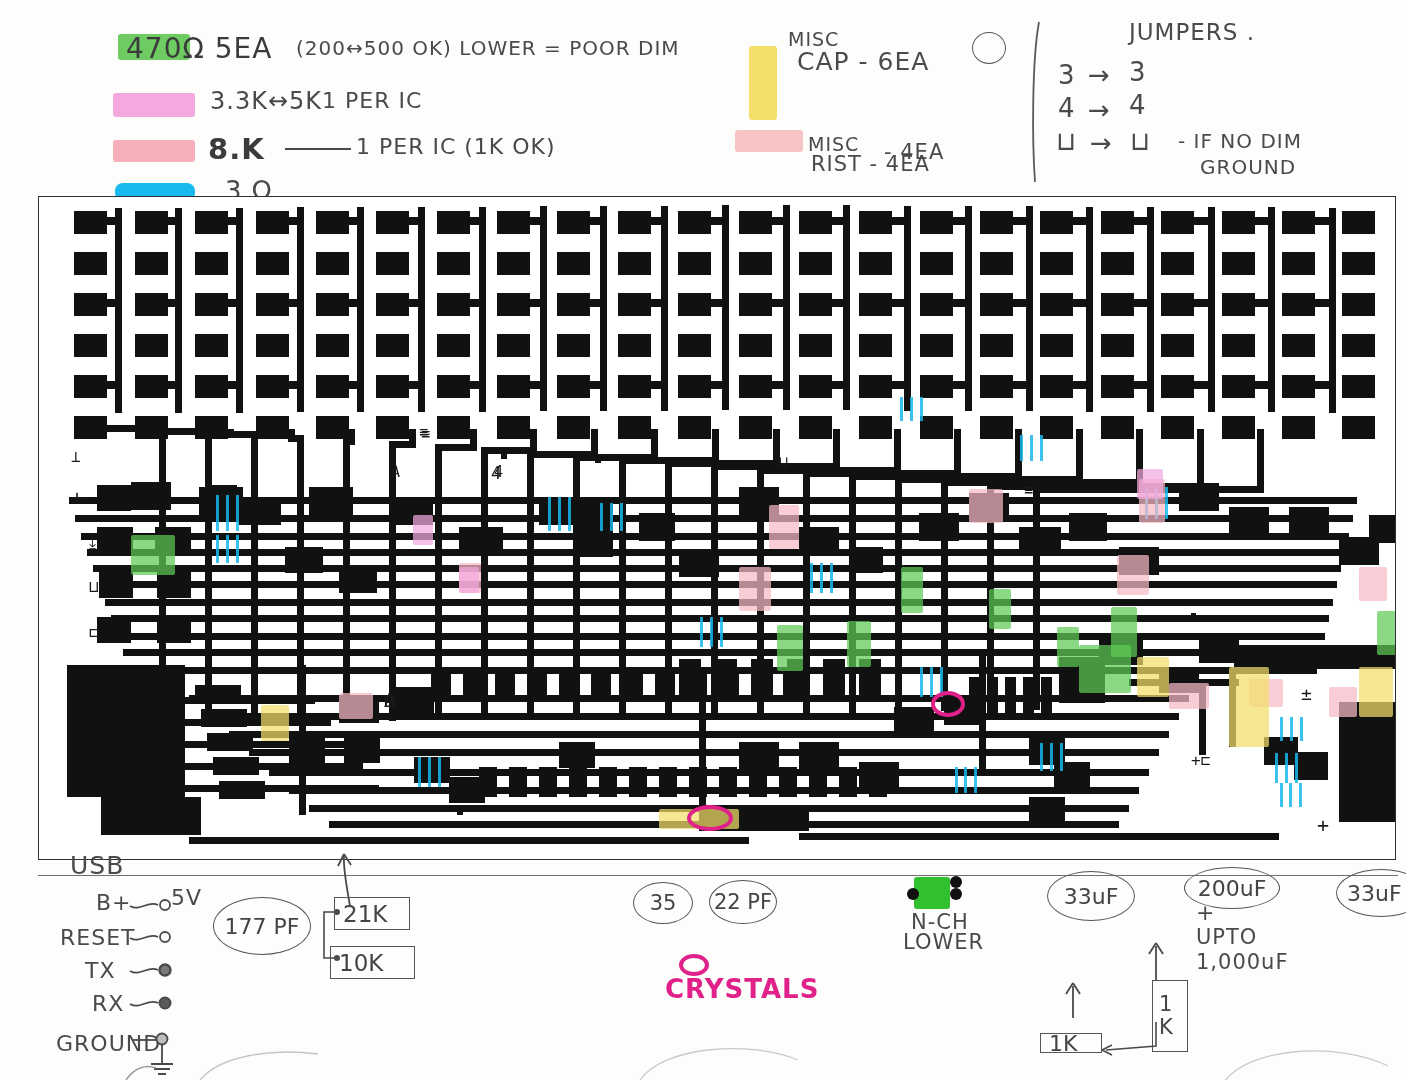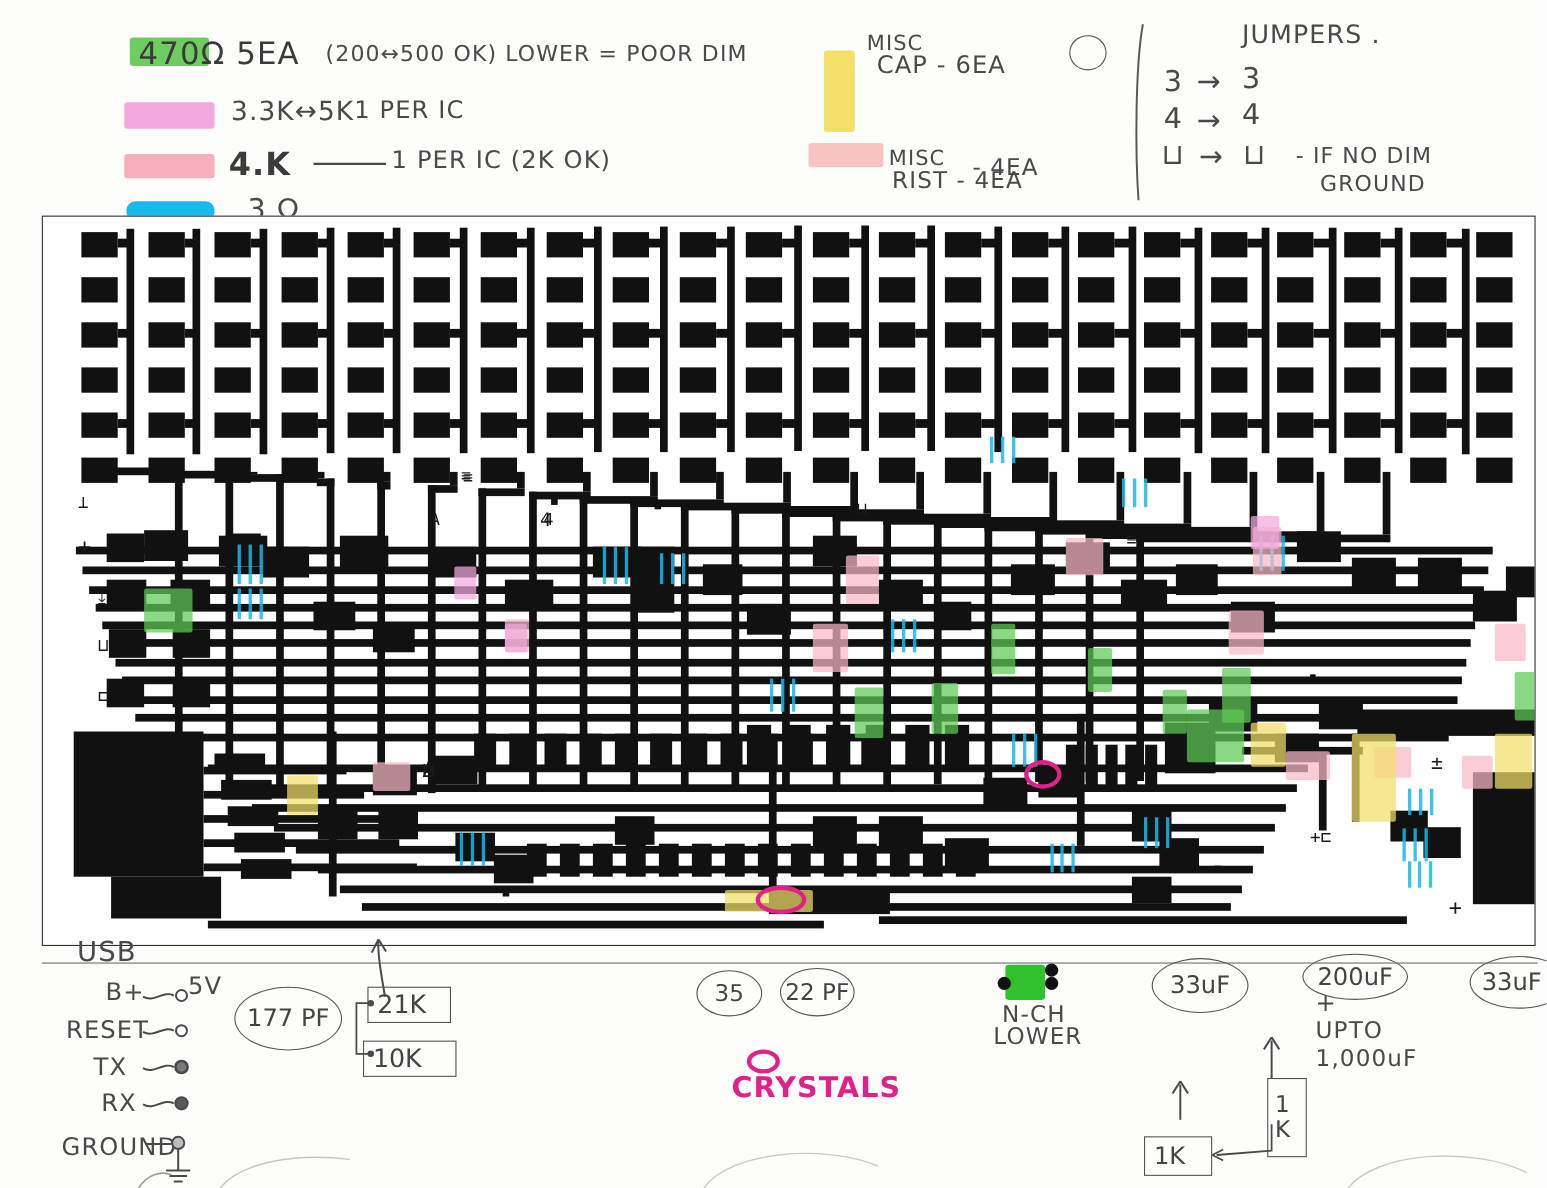--- a/index.html
+++ b/index.html
@@ -90,34 +90,34 @@
     <div class="swatch" style="left:118px;top:34px;width:72px;height:26px;background:#6fcc63;"></div>
     <div class="hw" style="left:126px;top:32px;font-size:28px;color:#3b3b3b;">470Ω 5EA</div>
     <div class="hw" style="left:200px;top:34px;font-size:25px;color:#3b3b3b;"></div>
     <div class="hw" style="left:296px;top:36px;font-size:20px;">(200↔500 OK) LOWER = POOR DIM</div>
 
     <div class="swatch" style="left:113px;top:93px;width:82px;height:24px;background:#f3a9dd;"></div>
     <div class="hw" style="left:210px;top:87px;font-size:24px;">3.3K↔5K</div>
     <div class="hw" style="left:322px;top:88px;font-size:22px;">1 PER IC</div>
 
     <div class="swatch" style="left:113px;top:140px;width:82px;height:22px;background:#f7b0bb;"></div>
-    <div class="hw dark" style="left:208px;top:132px;font-size:29px;font-weight:700;">4.K</div>
+    <div class="hw dark" style="left:208px;top:132px;font-size:29px;font-weight:700;">8.K</div>
     <svg class="ink" style="left:285px;top:146px;width:70px;height:6px;">
       <line x1="0" y1="3" x2="66" y2="3" stroke="#4a4a4a" stroke-width="2"></line>
     </svg>
-    <div class="hw" style="left:356px;top:134px;font-size:22px;">1 PER IC (2K OK)</div>
+    <div class="hw" style="left:356px;top:134px;font-size:22px;">1 PER IC (1K OK)</div>
 
     <div class="swatch" style="left:115px;top:183px;width:80px;height:18px;background:#17b9ee;border-radius:8px;"></div>
     <div class="hw" style="left:225px;top:176px;font-size:26px;">3 Ω</div>
   </div>
 
   <div>
     <div class="swatch" style="left:749px;top:46px;width:28px;height:74px;background:#f3df6a;"></div>
     <div class="hw" style="left:788px;top:28px;font-size:19px;">MISC</div>
-    <div class="hw" style="left:797px;top:47px;font-size:22px;">CAP - 6EA</div>
+    <div class="hw" style="left:797px;top:47px;font-size:25px;">CAP - 6EA</div>
     <div class="ellipse" style="left:972px;top:32px;width:34px;height:32px;"></div>
 
     <div class="swatch" style="left:735px;top:130px;width:68px;height:22px;background:#f7c4c4;"></div>
     <div class="hw" style="left:808px;top:133px;font-size:19px;">MISC</div>
     <div class="hw" style="left:811px;top:152px;font-size:21px;">RIST - 4EA</div>
     <div class="hw" style="left:884px;top:140px;font-size:21px;">- 4EA</div>
   </div>
 
   <div>
     <svg class="ink" style="left:1031px;top:20px;width:14px;height:165px;">
@@ -786,21 +786,21 @@
       <path d="M11,3 L4,14 M11,3 L18,14" stroke="#4a4a4a" stroke-width="1.8" fill="none"></path>
     </svg>
     <div class="boxlabel" style="left:1152px;top:980px;width:36px;height:72px;font-size:21px;line-height:1.1;padding-left:6px;">
       <span style="white-space:pre-line;">1
 K</span>
     </div>
     <svg class="ink" style="left:1062px;top:980px;width:22px;height:40px;">
       <path d="M11,38 L11,6" stroke="#4a4a4a" stroke-width="1.8" fill="none"></path>
       <path d="M11,3 L4,14 M11,3 L18,14" stroke="#4a4a4a" stroke-width="1.8" fill="none"></path>
     </svg>
-    <div class="boxlabel" style="left:1040px;top:1033px;width:62px;height:36px;font-size:22px;">
+    <div class="boxlabel" style="left:1040px;top:1033px;width:62px;height:20px;font-size:22px;">
       <span>1K</span>
     </div>
     <svg class="ink" style="left:1098px;top:1022px;width:62px;height:44px;">
       <path d="M58,0 L58,24 L8,28" stroke="#4a4a4a" stroke-width="1.6" fill="none"></path>
       <path d="M4,28 L14,23 M4,28 L14,33" stroke="#4a4a4a" stroke-width="1.6" fill="none"></path>
     </svg>
 
     <svg class="ink" style="left:200px;top:1048px;width:120px;height:34px;">
       <path d="M0,32 C20,8 70,0 118,6" stroke="#c5c5c5" stroke-width="1.3" fill="none"></path>
     </svg>

